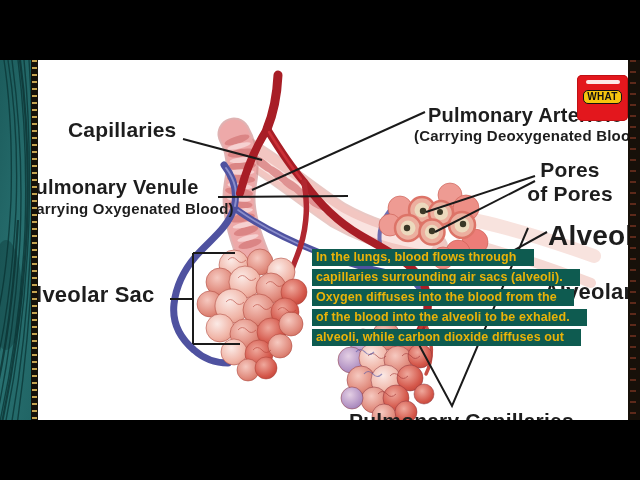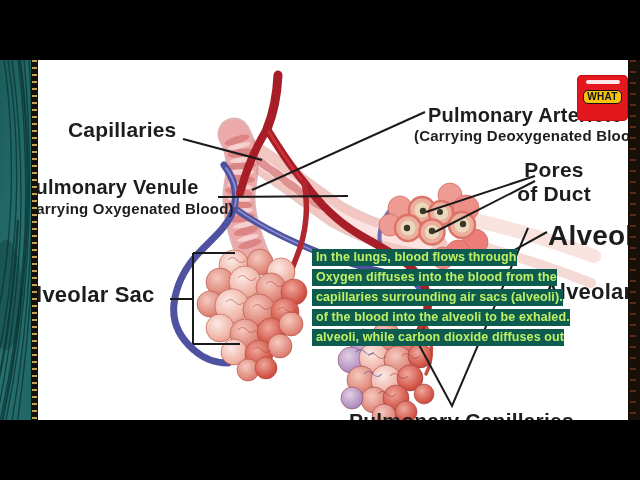--- a/index.html
+++ b/index.html
@@ -5,29 +5,29 @@
   html,body{margin:0;padding:0;}
   body{width:640px;height:480px;overflow:hidden;background:#000;
        font-family:"Liberation Sans", sans-serif;}
   #frame{position:relative;width:640px;height:480px;background:#000;}
 
   
   .white-area{position:absolute;left:38px;top:60px;width:590px;height:360px;background:#fff;z-index:1;}
   #illustration{position:absolute;left:38px;top:60px;z-index:2;}
   .lbl{position:absolute;color:#1d1d1d;font-weight:bold;z-index:3;white-space:nowrap;letter-spacing:.2px;}
   .caption{position:absolute;left:312px;top:249px;z-index:4;}
-  .cap-line{display:table;background:#0e5b50;color:#bef264;font-size:12.5px;font-weight:bold;
-            line-height:13px;padding:2px 0 2px 4px;margin-bottom:3px;white-space:nowrap;letter-spacing:.1px;}
+  .cap-line{display:table;background:#0e5b50;color:#eab308;font-size:12.5px;font-weight:bold;
+            line-height:13px;padding:2px 17px 2px 4px;margin-bottom:3px;white-space:nowrap;letter-spacing:.1px;}
   
   .lbl-bronchiole{left:68px;top:118px;font-size:21px;}
   .lbl-venule{left:22px;top:176px;font-size:20px;}
   .lbl-venule-sub{left:20px;top:200px;font-size:15px;}
   .lbl-arteriole{left:428px;top:104px;font-size:20px;}
   .lbl-arteriole-sub{left:414px;top:127px;font-size:15px;}
-  .lbl-pores{left:508px;top:158px;font-size:21px;width:92px;text-align:center;line-height:24px;}
+  .lbl-pores{left:524px;top:158px;font-size:21px;width:92px;text-align:center;line-height:24px;}
   .lbl-alveoli{left:548px;top:220px;font-size:28px;}
   .lbl-sac{left:20px;top:282px;font-size:22px;}
   .lbl-duct{left:540px;top:279px;font-size:22px;width:96px;text-align:center;line-height:25px;}
   .lbl-capillaries{left:349px;top:409px;font-size:21px;}
 
   
   .logo{position:absolute;left:577px;top:75px;width:51px;height:46px;background:#e3171d;
         border-radius:5px;z-index:5;text-align:center;box-shadow:0 0 0 1px #c01014 inset;}
   .logo-tagline{width:34px;height:4px;background:rgba(255,255,255,.9);border-radius:2px;margin:5px auto 2px;}
   .logo-bubble{display:inline-block;background:#f6c40e;border:1px solid #111;border-radius:5px;
@@ -256,33 +256,33 @@
     </g>
   </svg>
 
   <div class="lbl lbl-bronchiole">Capillaries</div>
   <div class="lbl lbl-venule">Pulmonary Venule</div>
   <div class="lbl lbl-venule-sub">(Carrying Oxygenated Blood)</div>
   <div class="lbl lbl-arteriole">Pulmonary Arteriole</div>
   <div class="lbl lbl-arteriole-sub">(Carrying Deoxygenated Blood)</div>
   <div class="lbl lbl-pores">
     <div>Pores</div>
-    <div>of Duct</div>
+    <div>of Pores</div>
   </div>
   <div class="lbl lbl-alveoli">Alveoli</div>
   <div class="lbl lbl-sac">Alveolar Sac</div>
   <div class="lbl lbl-duct">
     <div>Alveolar</div>
   </div>
   <div class="lbl lbl-capillaries">Pulmonary Capillaries</div>
 
   <div class="caption">
     <div class="cap-line">In the lungs, blood flows through</div>
+    <div class="cap-line">capillaries surrounding air sacs (alveoli).</div>
     <div class="cap-line">Oxygen diffuses into the blood from the</div>
-    <div class="cap-line">capillaries surrounding air sacs (alveoli).</div>
     <div class="cap-line">of the blood into the alveoli to be exhaled.</div>
     <div class="cap-line">alveoli, while carbon dioxide diffuses out</div>
   </div>
 
   <div class="logo">
     <div class="logo-tagline"></div>
     <div class="logo-bubble">
       <span>WHAT</span>
     </div>
     <div class="logo-is">IS....</div>

